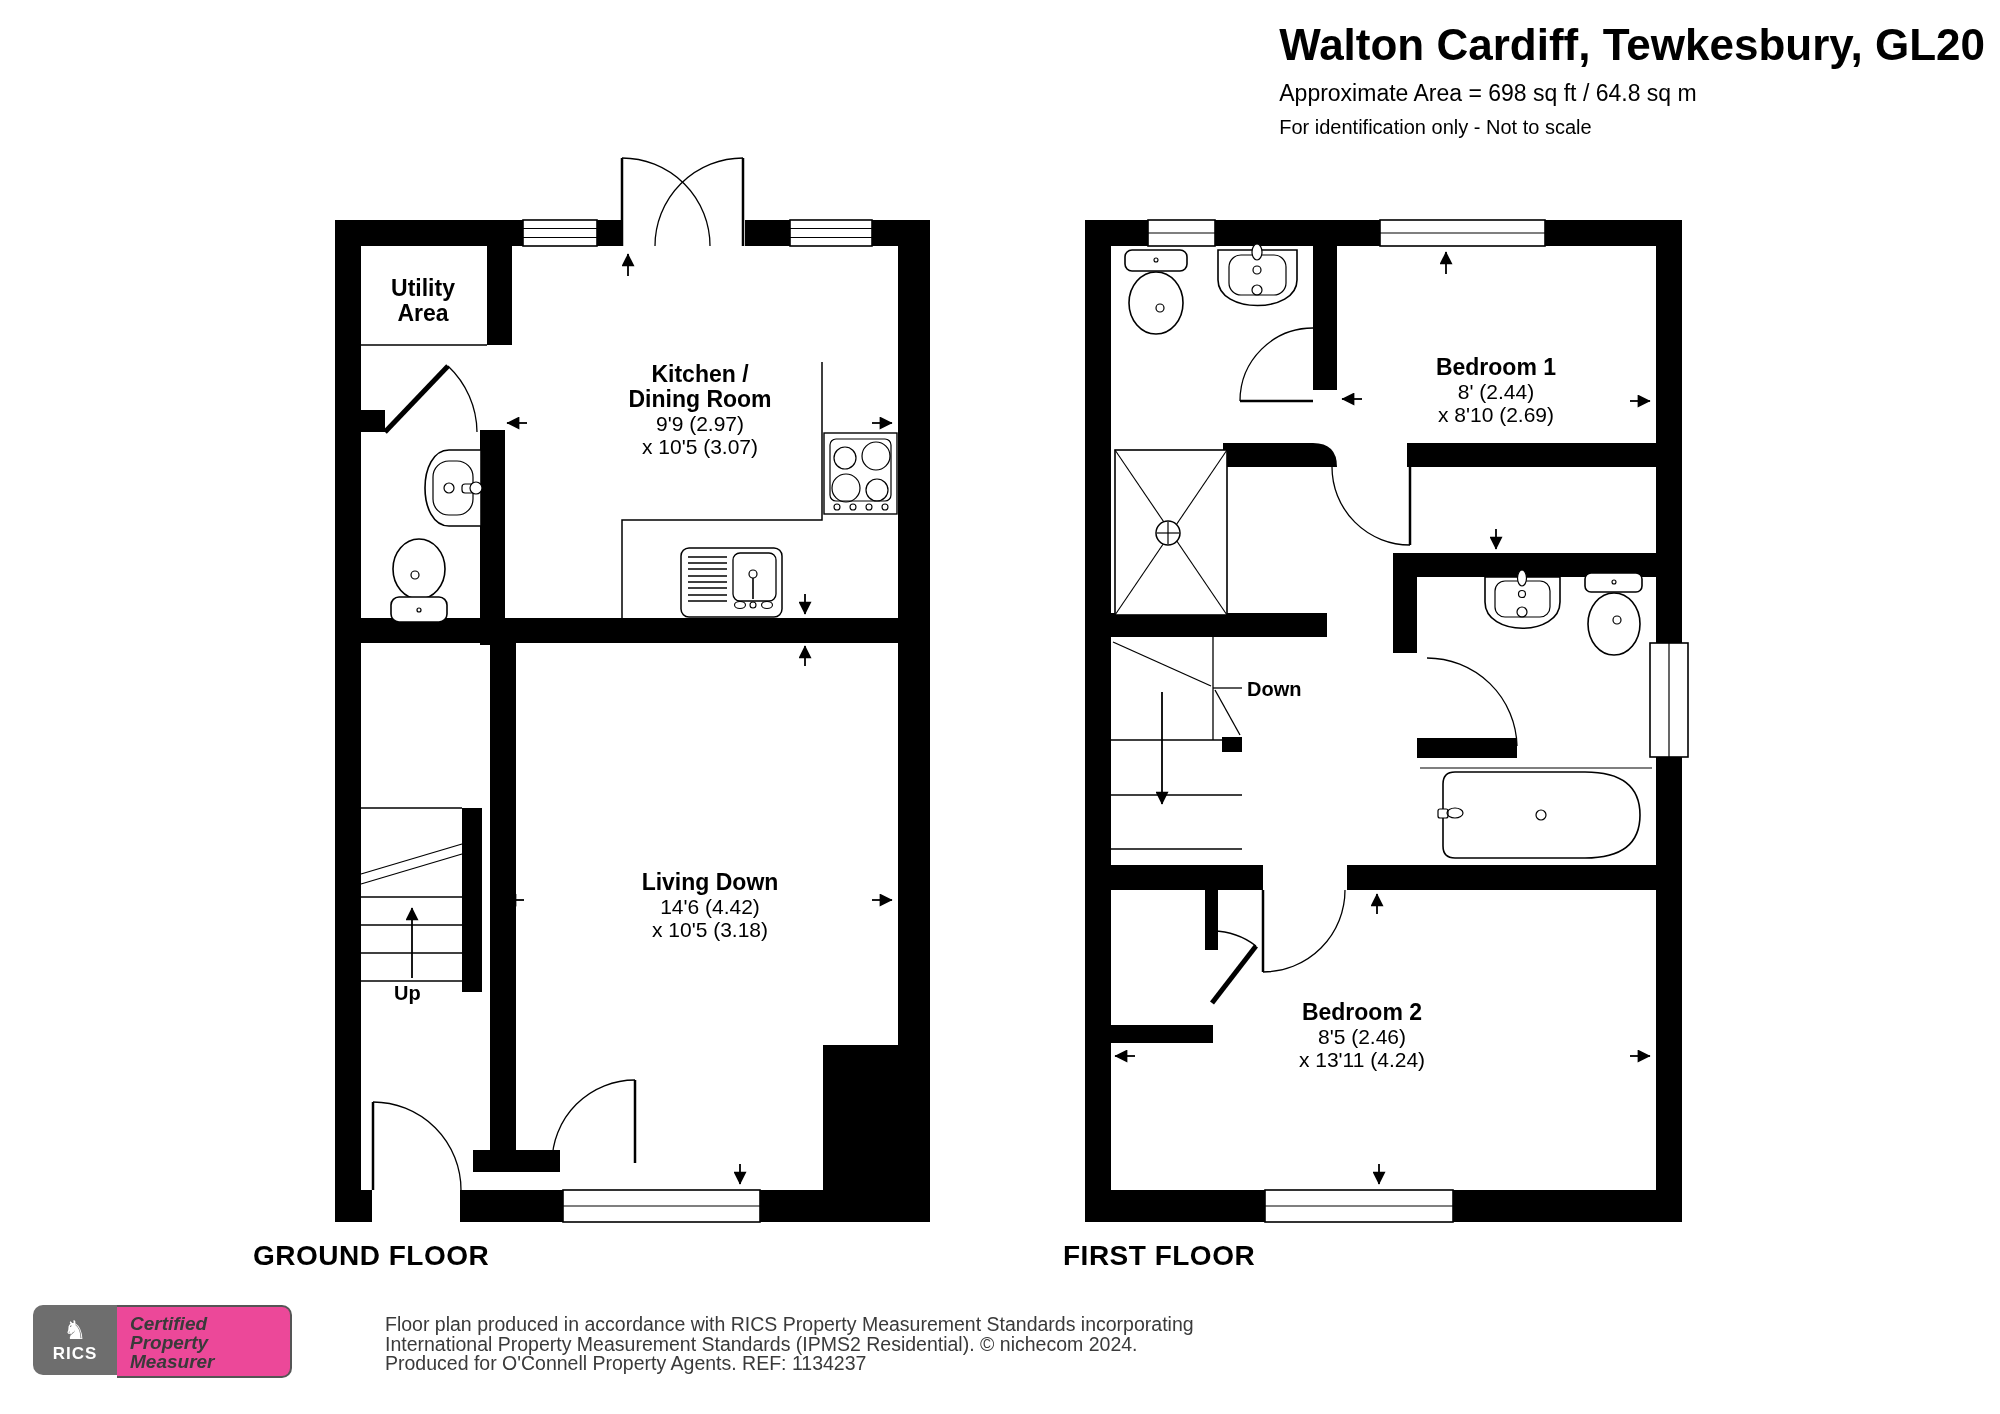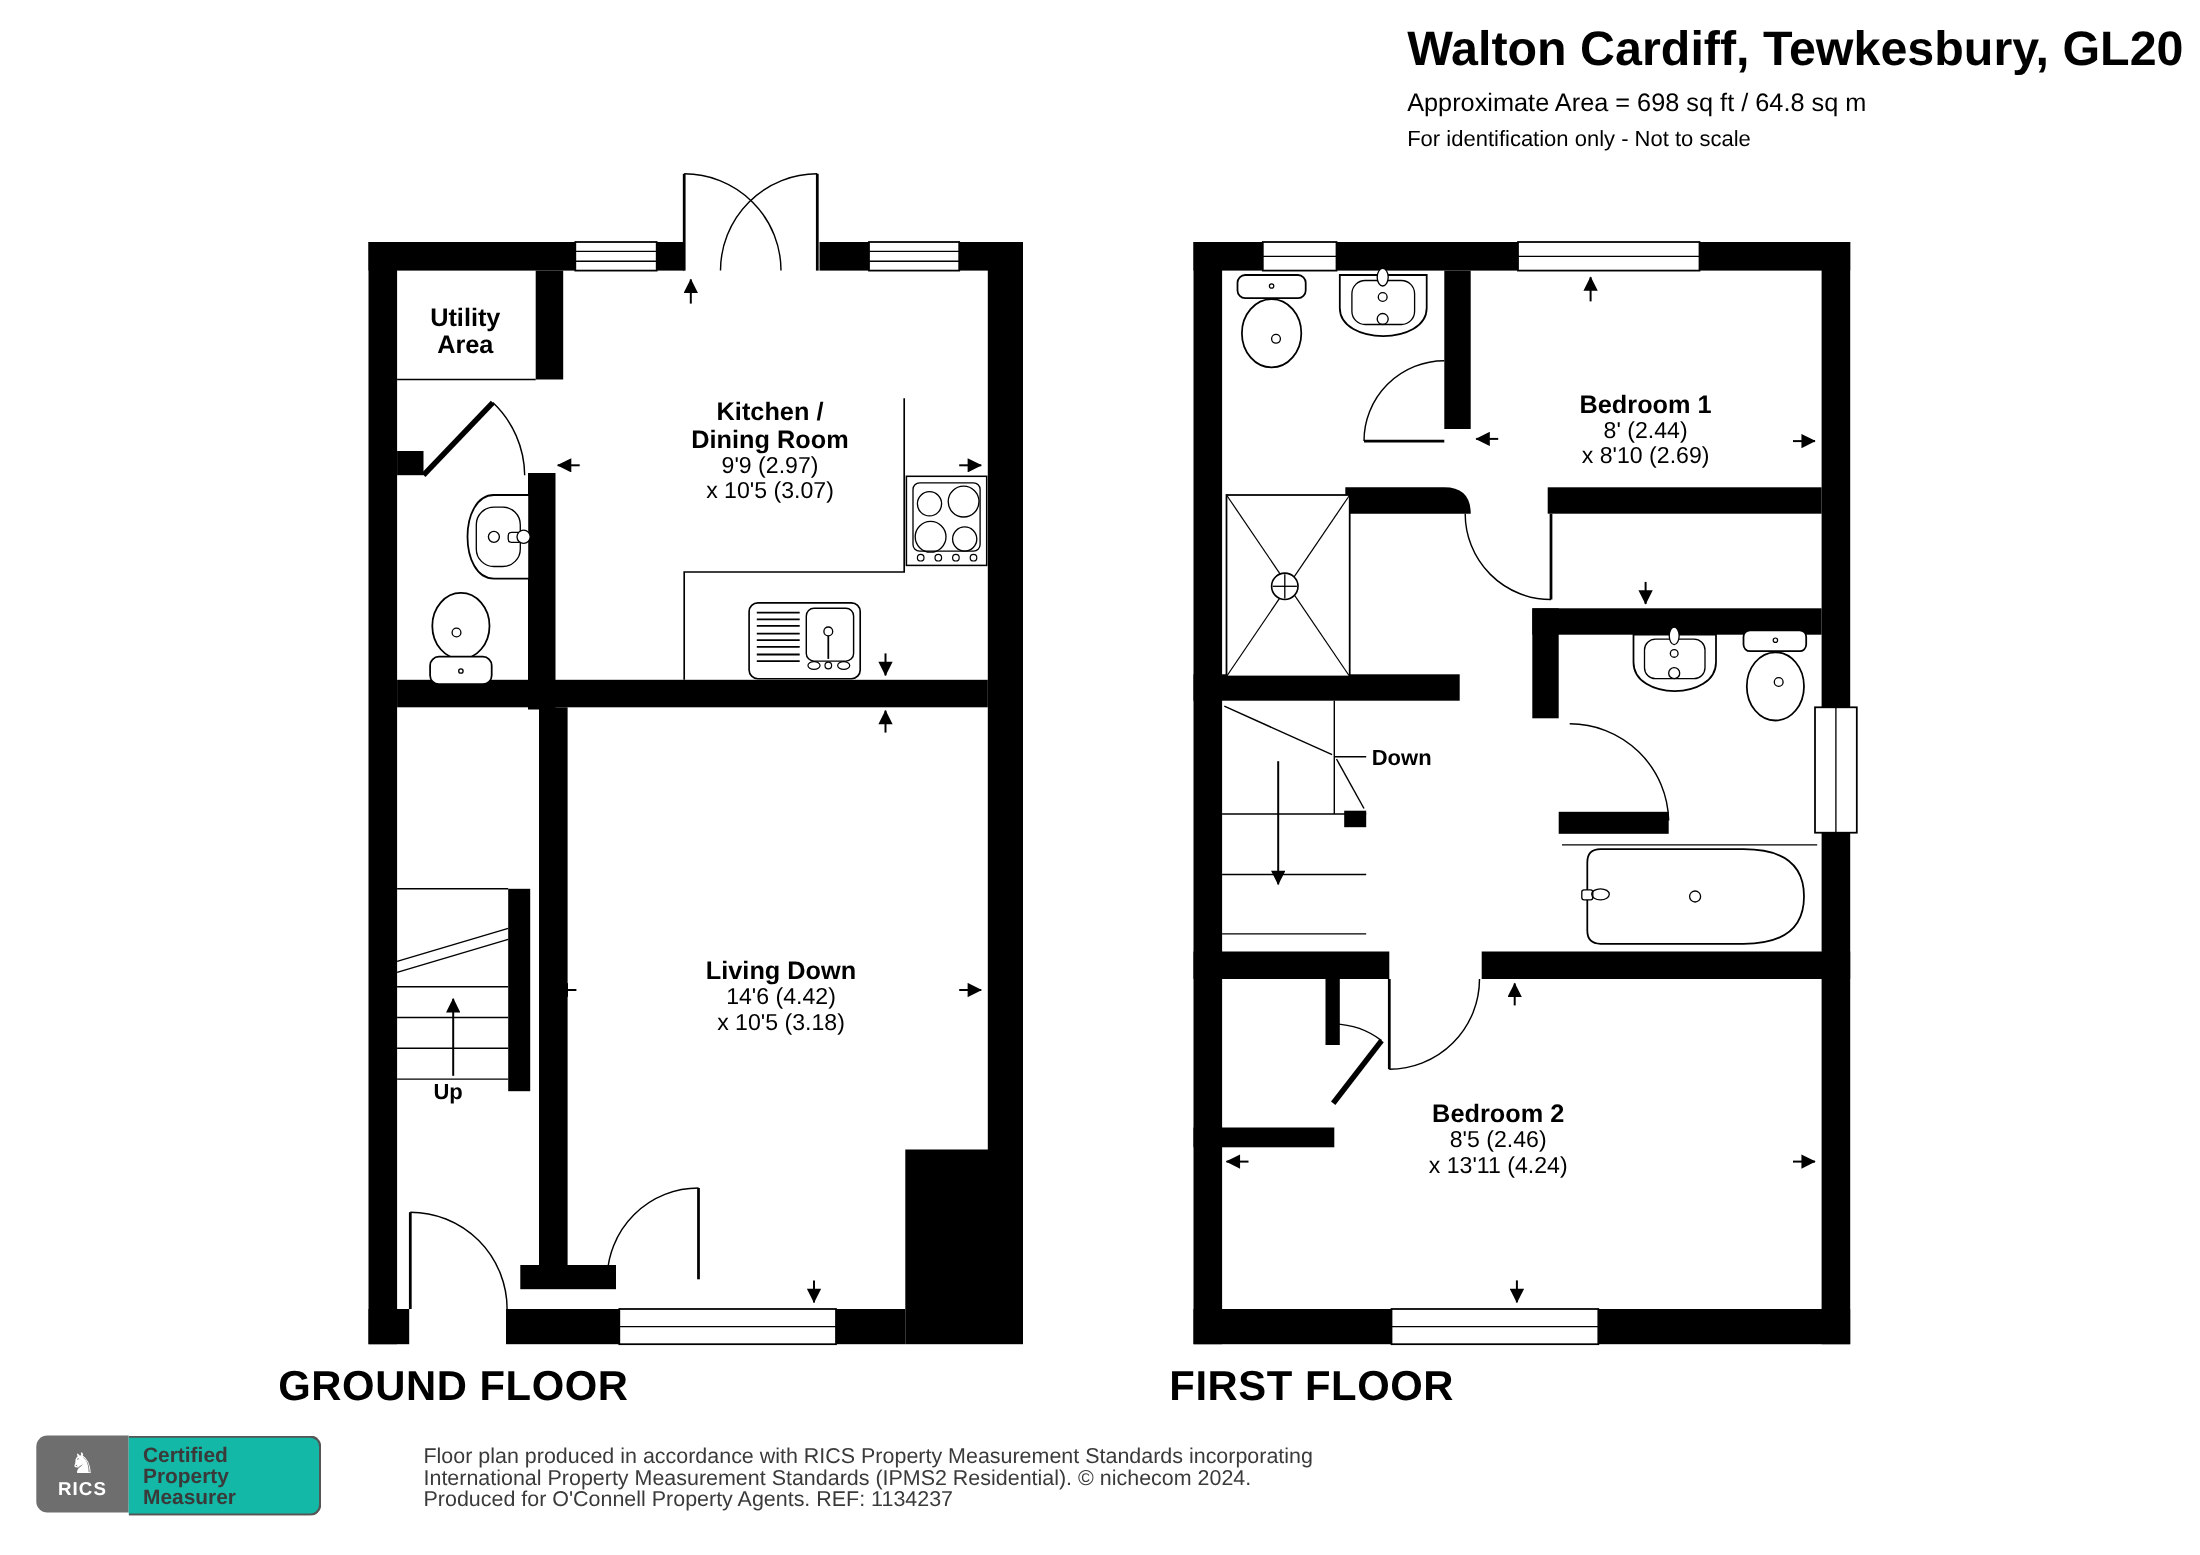--- a/index.html
+++ b/index.html
@@ -9,30 +9,30 @@
   
   .header{position:absolute;right:15px;top:20px;text-align:left;}
   .title{font-size:44px;font-weight:bold;line-height:50px;}
   .area{font-size:23px;margin-top:10px;}
   .note{font-size:20px;margin-top:9px;}
   
   .room-label{position:absolute;text-align:center;}
   .room-name{font-weight:bold;font-size:23px;line-height:25px;}
   .room-dim{font-size:21px;line-height:23px;text-align:center;}
   .stair-label{position:absolute;font-weight:bold;font-size:20px;}
-  .floor-label{position:absolute;font-weight:bold;font-size:38px;letter-spacing:.5px;}
+  .floor-label{position:absolute;font-weight:bold;font-size:28px;letter-spacing:.5px;}
   
   .rics-badge{position:absolute;left:33px;top:1305px;height:70px;display:flex;}
   .rics-gray{width:84px;height:70px;background:#6e6e6e;border-radius:10px 0 0 10px;
              color:#fff;display:flex;flex-direction:column;align-items:center;justify-content:center;}
   .rics-lion{font-size:26px;line-height:28px;}
   .rics-word{font-weight:bold;font-size:17px;letter-spacing:1px;}
   .cert-box{width:160px;height:62px;border:2px solid #555;border-left:none;
-            border-radius:0 10px 10px 0;background:#14b8a6;color:#3a3a3a;
-            font-weight:bold;font-size:19px;line-height:19px;padding:7px 0 0 13px;}
+            border-radius:0 10px 10px 0;background:#ec4899;color:#3a3a3a;
+            font-weight:bold;font-size:19px;line-height:19px;padding:7px 0 0 13px;font-style:italic;}
   .disclaimer{position:absolute;left:385px;top:1315px;font-size:19.5px;line-height:19.5px;color:#3a3a3a;}
 </style>
 </head>
 <body>
 
 <div class="page">
 
   <svg class="plan-svg" width="2000" height="1414" viewBox="0 0 2000 1414">
     <defs>
       <marker id="ah" viewBox="0 0 10 10" refX="9.5" refY="5" markerWidth="15" markerHeight="13" orient="auto" markerUnits="userSpaceOnUse">

